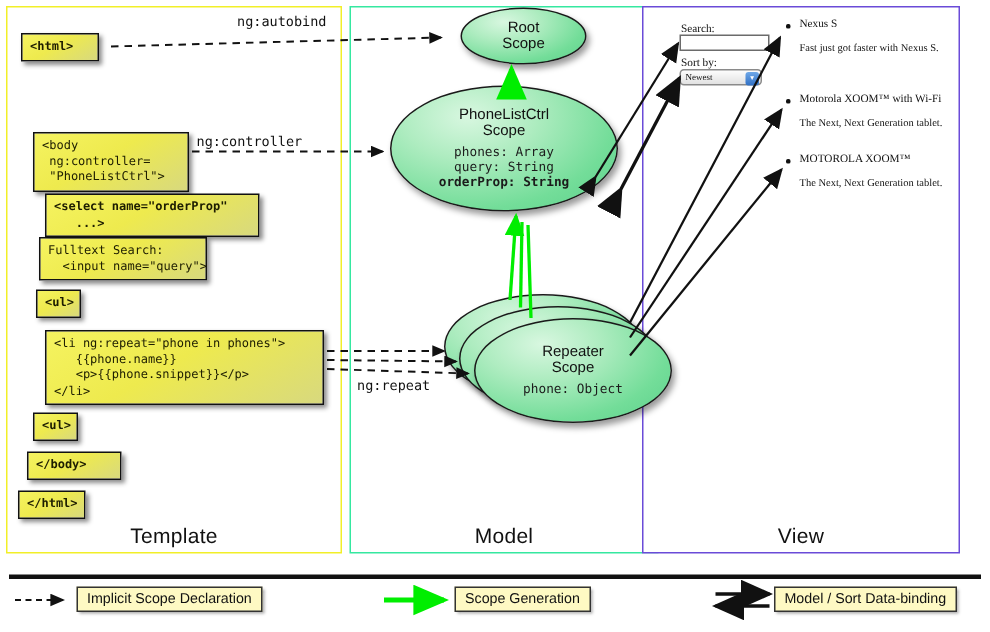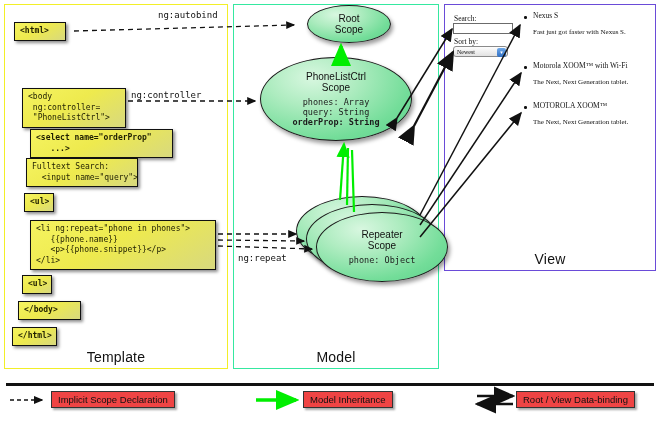--- a/index.html
+++ b/index.html
@@ -4,21 +4,21 @@
 <style>
   html,body{margin:0;padding:0;background:#fff;}
   body{width:660px;height:421px;overflow:hidden;
        font-family:"Liberation Sans", sans-serif;}
   #root{position:relative;width:660px;height:421px;background:#ffffff;}
 
   
   .panel{position:absolute;background:#ffffff;box-sizing:border-box;}
   .panel.template{left:4px;  top:4px;  width:224px; height:365px; border:1.5px solid #f2ef28;}
   .panel.model{   left:233px;top:4px;  width:206px; height:365px; border:1.5px solid #35e8a0;}
-  .panel.view{    left:444px;top:4px;  width:212px; height:267px; border:1.5px solid #6a4bd8;padding-left:28px;}
+  .panel.view{    left:428px;top:4px;  width:212px; height:365px; border:1.5px solid #6a4bd8;padding-left:28px;}
 
   .panel-label{position:absolute;bottom:3px;left:0;width:100%;text-align:center;
                font-size:14px;color:#111;letter-spacing:.2px;}
 
   
   .cbox{position:absolute;box-sizing:border-box;border:1.6px solid #111;
         background:linear-gradient(150deg,#f5f360 0%,#eeea4e 45%,#d8d97e 100%);
         font-family:"DejaVu Sans Mono", monospace;font-size:8px;color:#1d1d00;
         padding:3px 5px;line-height:1.32;white-space:pre;
         box-shadow:2px 2px 3px rgba(0,0,0,.45);}
@@ -51,21 +51,21 @@
             padding:0 12px 0 3px;line-height:10px;height:11px;}
   .v-select .arrow{position:absolute;right:1px;top:1px;width:9px;height:9px;border-radius:2px;
                    background:linear-gradient(#6fa8e8,#2f6fc4);color:#fff;font-size:5px;
                    line-height:9px;text-align:center;}
   .v-item{position:absolute;font-family:"Liberation Serif", serif;font-size:7.5px;color:#111;white-space:nowrap;}
   .v-bullet{position:absolute;width:2.5px;height:2.5px;border-radius:50%;background:#111;}
   .v-snip{position:absolute;font-family:"Liberation Serif", serif;font-size:7px;color:#111;white-space:nowrap;}
 
   
   .legend-rule{position:absolute;left:6px;top:383px;width:648px;height:2.5px;background:#111;}
-  .lg-box{position:absolute;box-sizing:border-box;border:1.2px solid #333;background:#ef4444;
+  .lg-box{position:absolute;box-sizing:border-box;border:1.2px solid #333;background:#fef9c3;
           box-shadow:1.5px 1.5px 2px rgba(0,0,0,.35);
           font-size:9.5px;color:#111;padding:2px 6px;white-space:nowrap;}
 </style>
 </head>
 <body>
 
 <div id="root">
 
   <div class="panel template">
     <div class="panel-label">Template</div>
@@ -209,16 +209,16 @@
     </g>
     <g>
       <line x1="477" y1="396" x2="513" y2="396" stroke="#111" stroke-width="2.4" marker-end="url(#arb)"></line>
       <line x1="513" y1="404" x2="477" y2="404" stroke="#111" stroke-width="2.4" marker-end="url(#arb)"></line>
     </g>
   </svg>
 
   <div class="legend-rule"></div>
 
   <div class="lg-box" style="left:51px;  top:391px;">Implicit Scope Declaration</div>
-  <div class="lg-box" style="left:303px; top:391px;">Model Inheritance</div>
-  <div class="lg-box" style="left:516px; top:391px;">Root / View Data-binding</div>
+  <div class="lg-box" style="left:303px; top:391px;">Scope Generation</div>
+  <div class="lg-box" style="left:516px; top:391px;">Model / Sort Data-binding</div>
 
 </div>
 
 </body></html>

